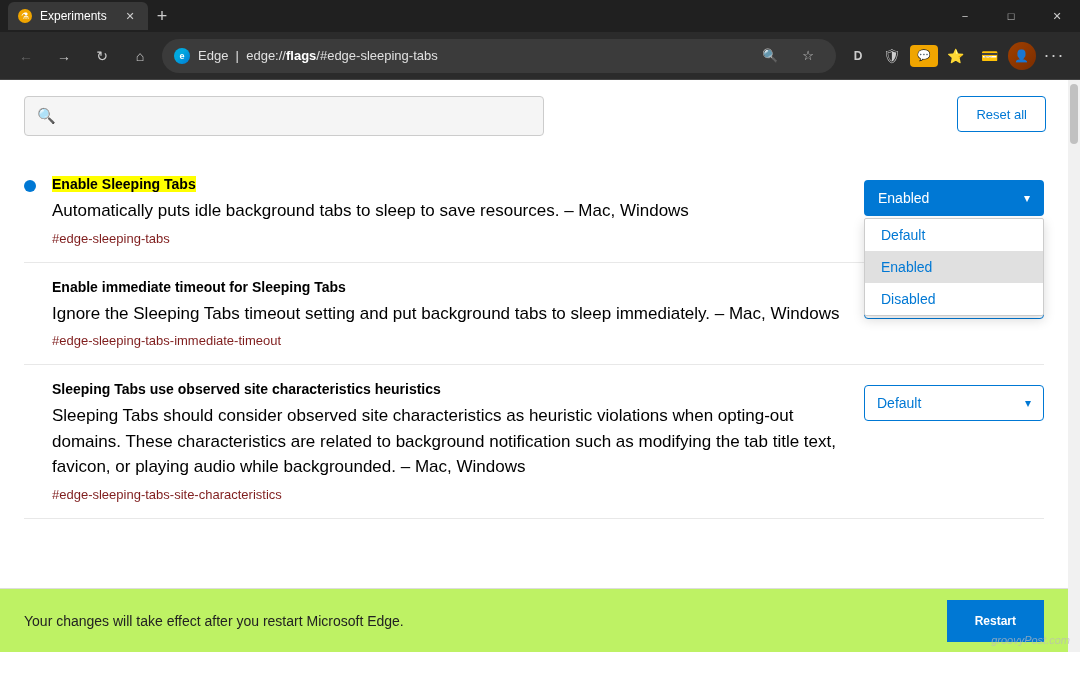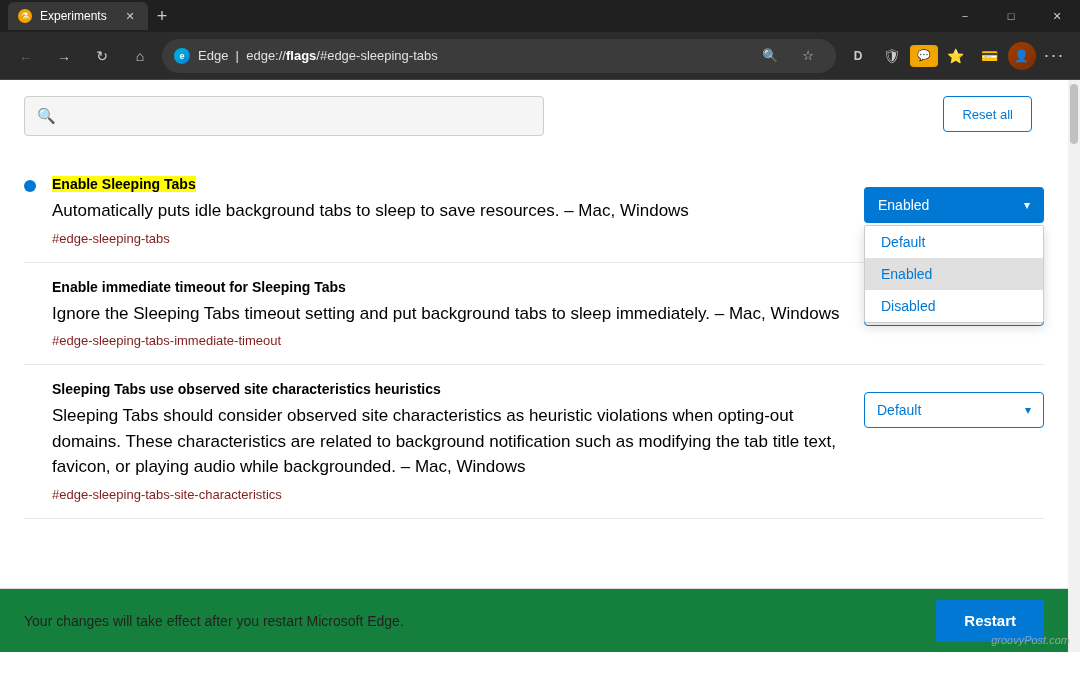--- a/index.html
+++ b/index.html
@@ -208,21 +208,21 @@
     .search-box input {
       border: none;
       background: transparent;
       font-size: 14px;
       color: #555;
       outline: none;
       flex: 1;
     }
     .reset-all-btn {
       position: absolute;
-      right: 36px;
+      right: 22px;
       top: 16px;
       height: 36px;
       padding: 0 18px;
       border: 1px solid #0078d4;
       background: #fff;
       color: #0078d4;
       font-size: 13px;
       border-radius: 4px;
       cursor: pointer;
     }
@@ -276,21 +276,21 @@
       margin-bottom: 6px;
     }
     .flag-link {
       color: #7f1d1d;
       font-size: 13px;
       text-decoration: none;
       cursor: pointer;
     }
     .flag-control {
       flex-shrink: 0;
-      margin-top: 11px;
+      margin-top: 4px;
       position: relative;
     }
     .dropdown-btn {
       display: flex;
       align-items: center;
       justify-content: space-between;
       width: 180px;
       height: 36px;
       padding: 0 12px;
       border: 2px solid #0078d4;
@@ -330,39 +330,39 @@
     }
     .dropdown-item.selected {
       background: #e0e0e0;
       color: #0078d4;
       font-weight: 500;
     }
 
     
     .bottom-bar {
       height: 64px;
-      background: #15803d;
+      background: #bef264;
       border-top: 1px solid #ddd;
       display: flex;
       align-items: center;
       padding: 0 24px;
       justify-content: space-between;
     }
     .bottom-text {
       font-size: 14px;
       color: #222;
     }
     .restart-btn {
       height: 42px;
       padding: 12px 28px;
       background: #0078d4;
       color: #fff;
       border: none;
       border-radius: 0;
-      font-size: 15px;
+      font-size: 12px;
       font-weight: 600;
       cursor: pointer;
     }
 
     
     .watermark {
       position: fixed;
       bottom: 38px;
       right: 10px;
       font-size: 11px;

